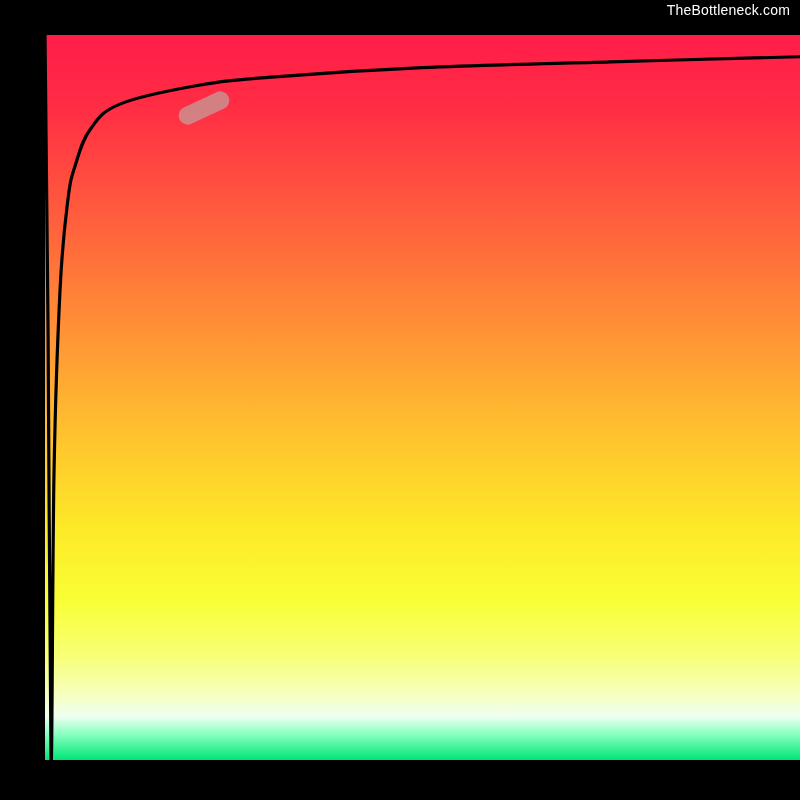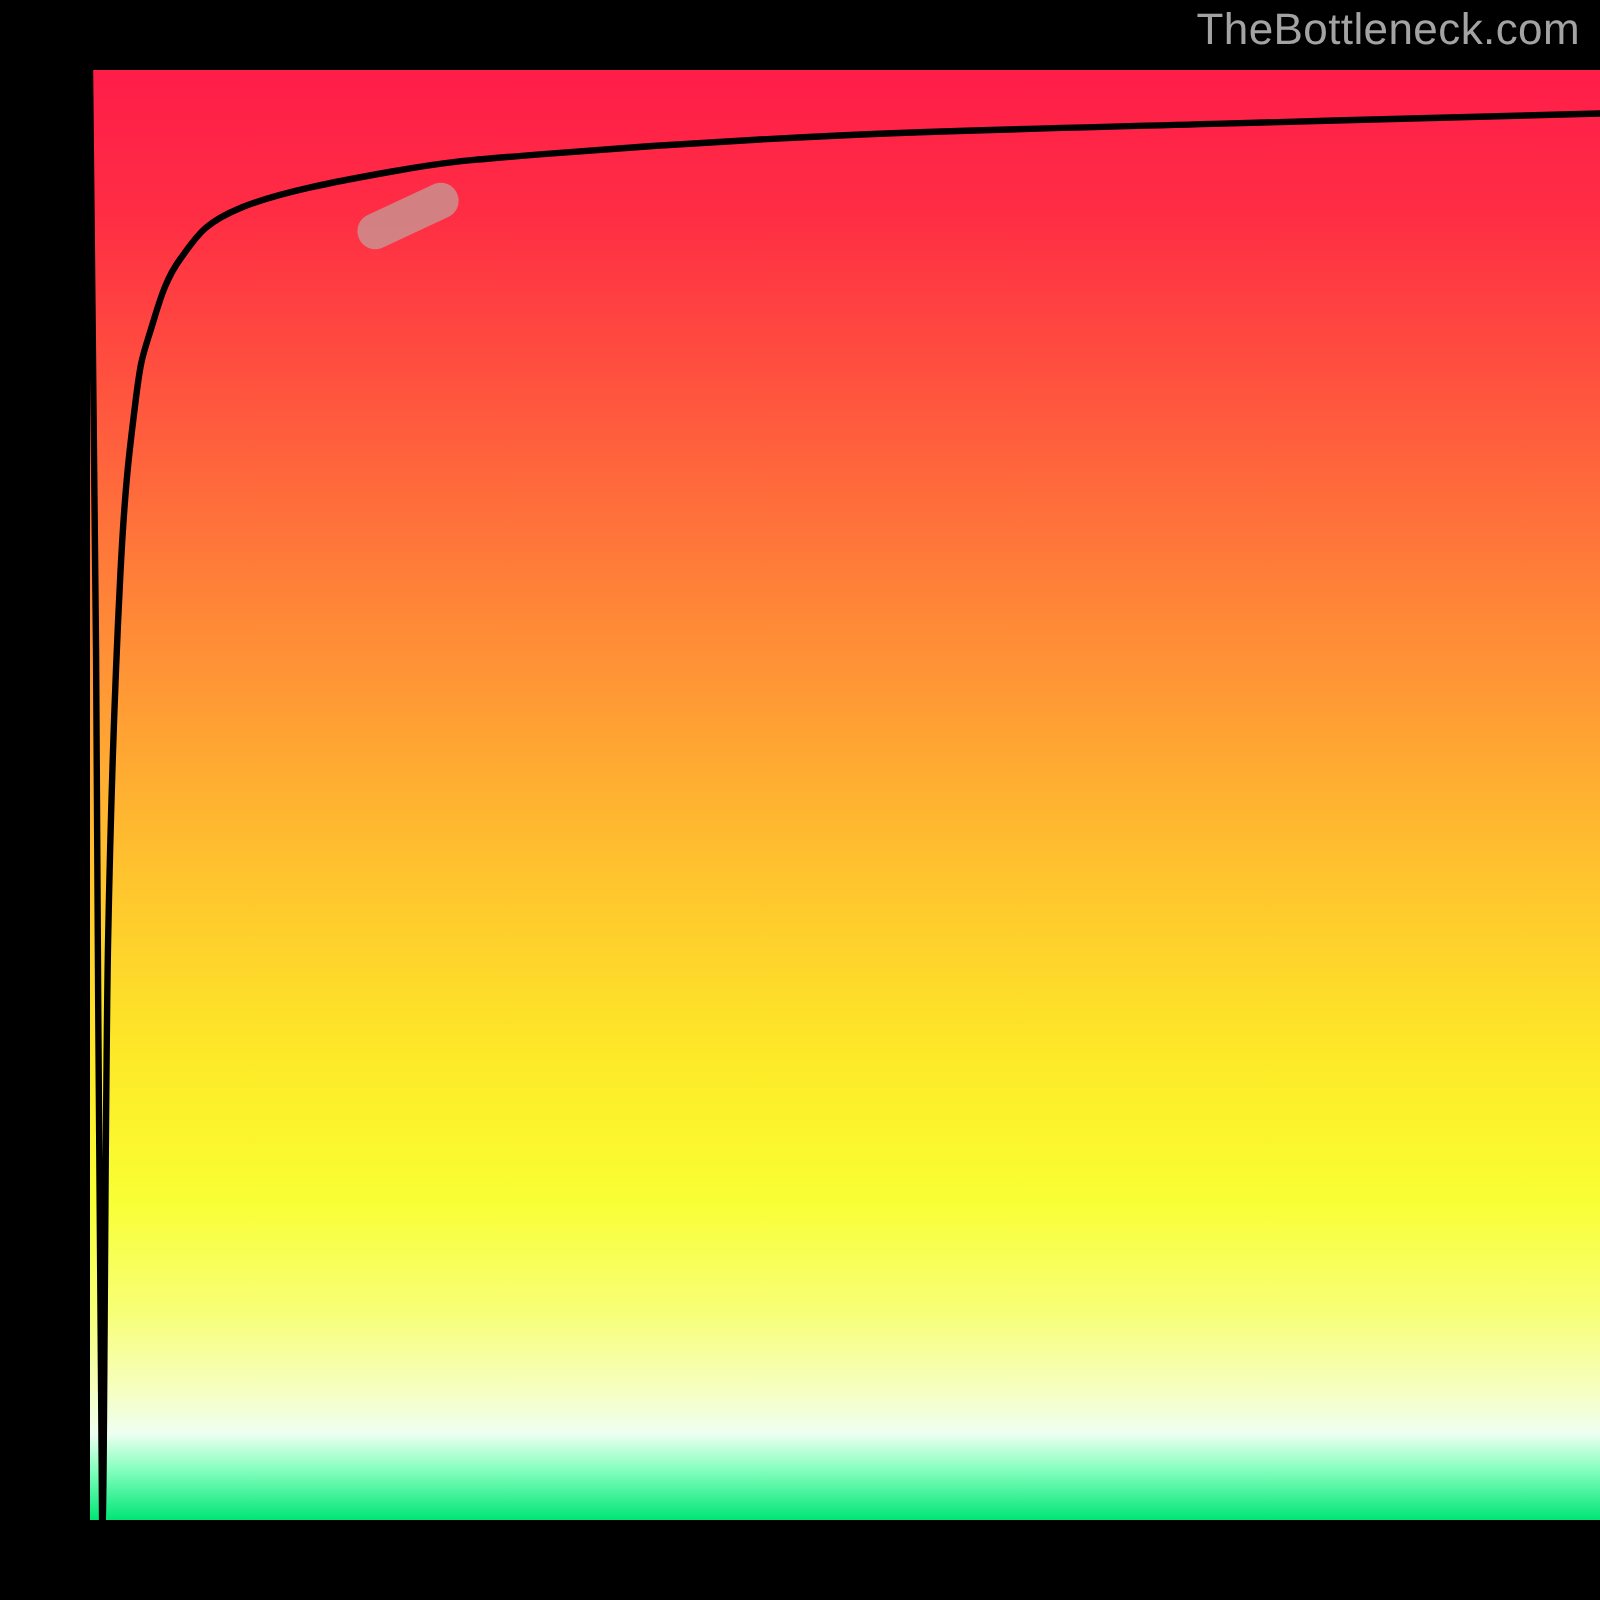--- a/index.html
+++ b/index.html
@@ -2,22 +2,22 @@
 <html><head>
 <meta charset="utf-8">
 <style>
   * { margin: 0; padding: 0; box-sizing: border-box; }
   html, body { width: 800px; height: 800px; background: #000; font-family: Arial, Helvetica, sans-serif; }
   .stage { position: relative; width: 800px; height: 800px; background: #000; }
   .attribution {
     position: absolute;
     top: 2px;
     right: 10px;
-    color: #a3a3a3;
-    font-size: 22px;
+    color: #ffffff;
+    font-size: 14px;
     font-weight: 500;
     letter-spacing: 0.2px;
   }
   .plot-frame {
     position: absolute;
     left: 45px;
     top: 35px;
     width: 755px;
     height: 725px;
     overflow: hidden;

